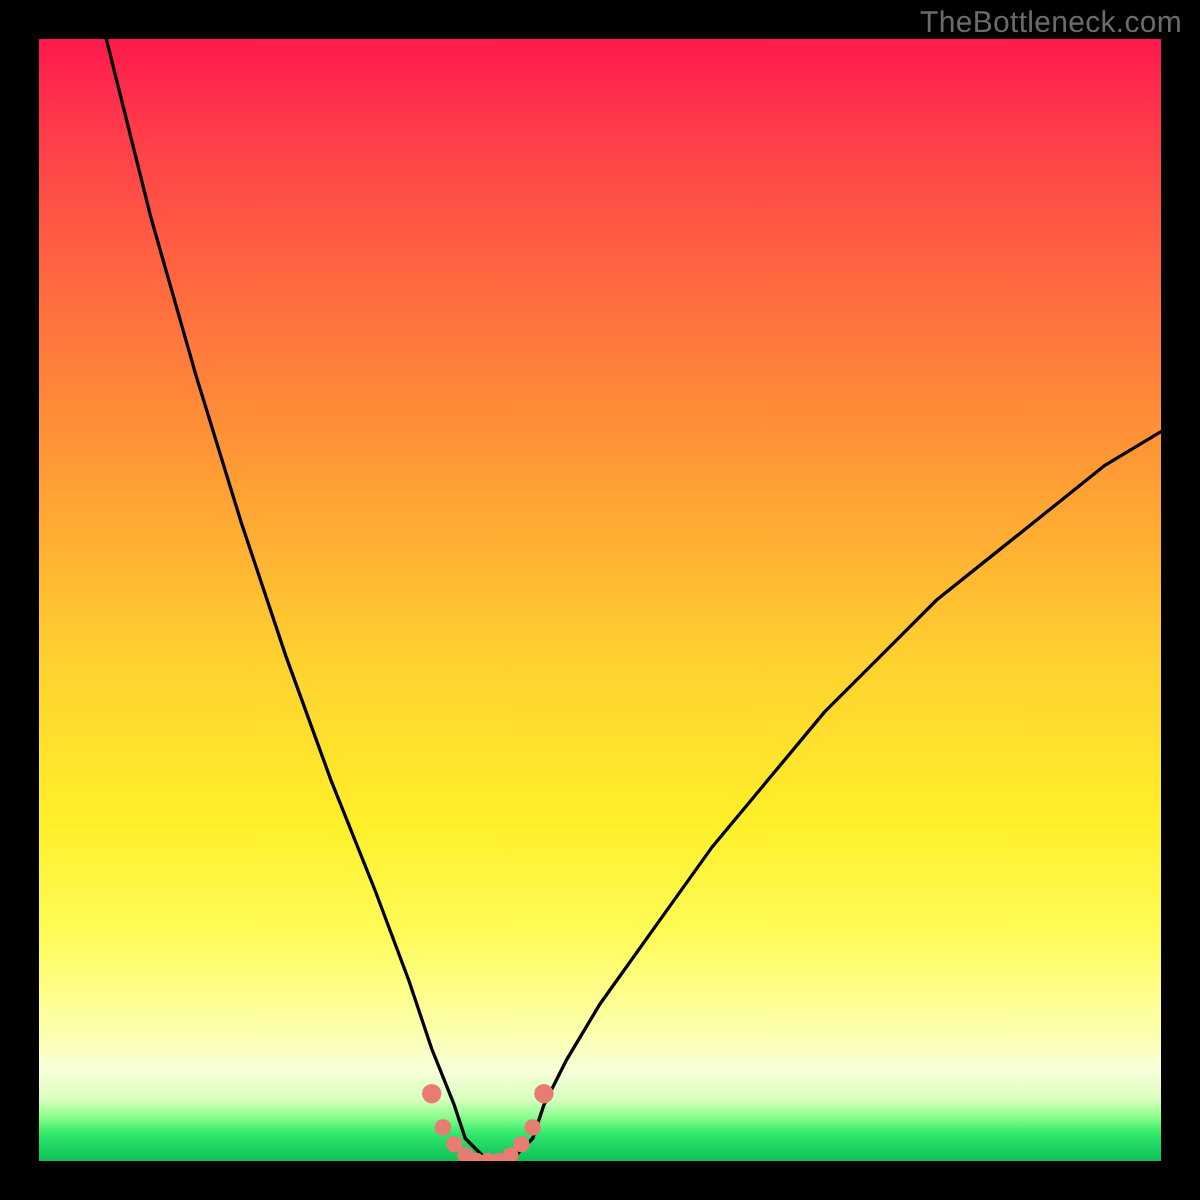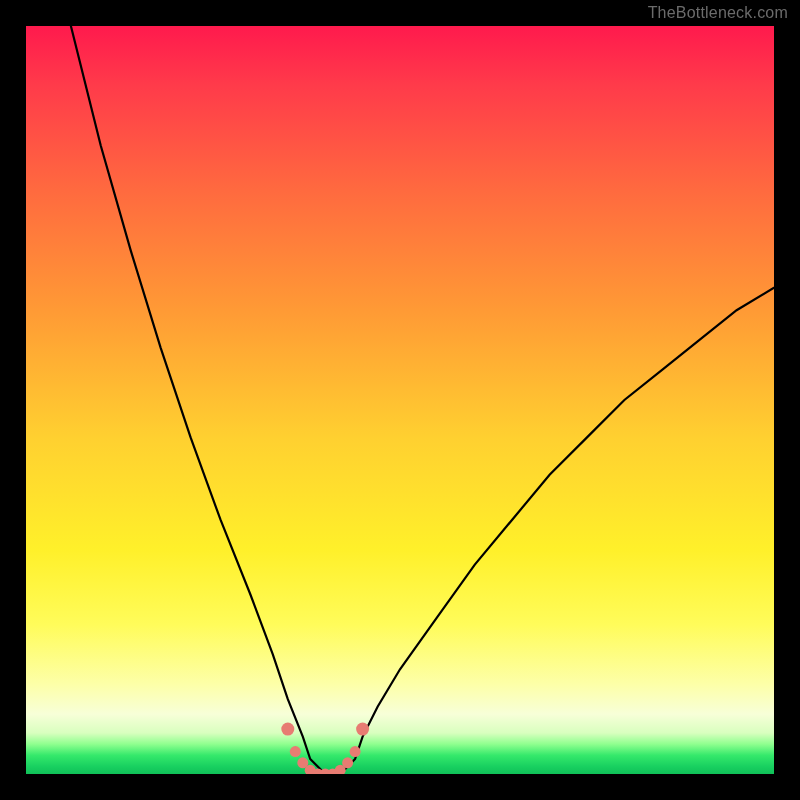--- a/index.html
+++ b/index.html
@@ -48,21 +48,21 @@
   }
   svg.curve {
     position: absolute;
     inset: 0;
   }
   .watermark {
     position: absolute;
     top: 4px;
     right: 12px;
     color: #6b6b6b;
-    font-size: 16px;
+    font-size: 20px;
     font-weight: 400;
     letter-spacing: 0.2px;
     user-select: none;
   }
 </style>
 </head>
 <body>
 
 <div class="frame">
 

